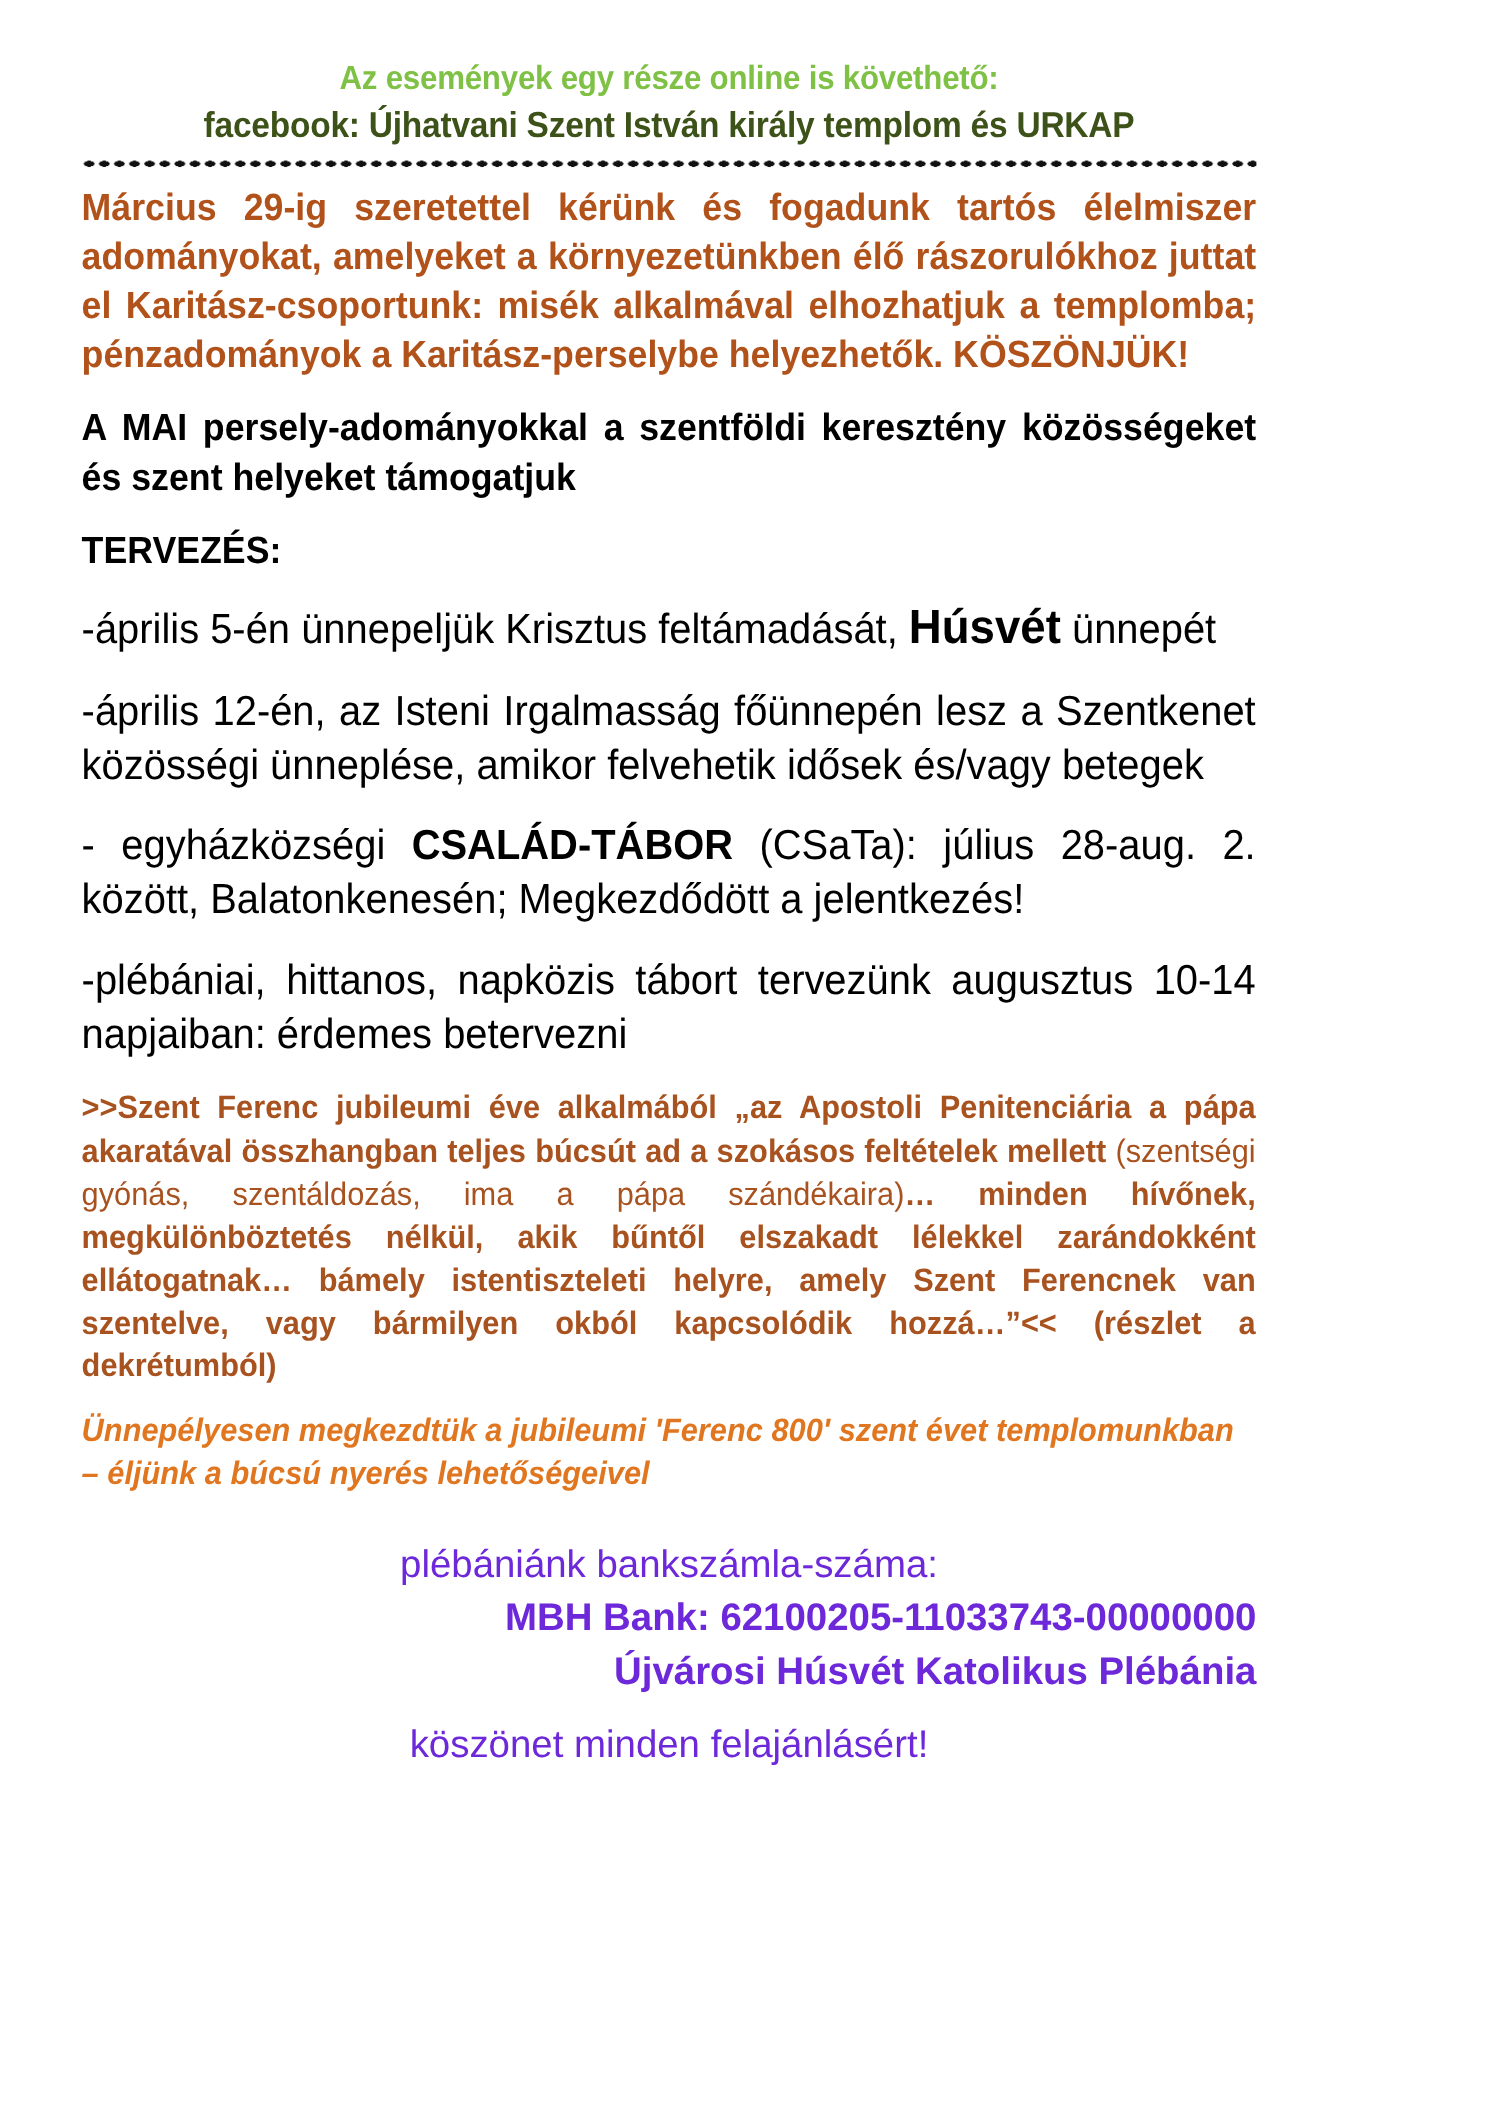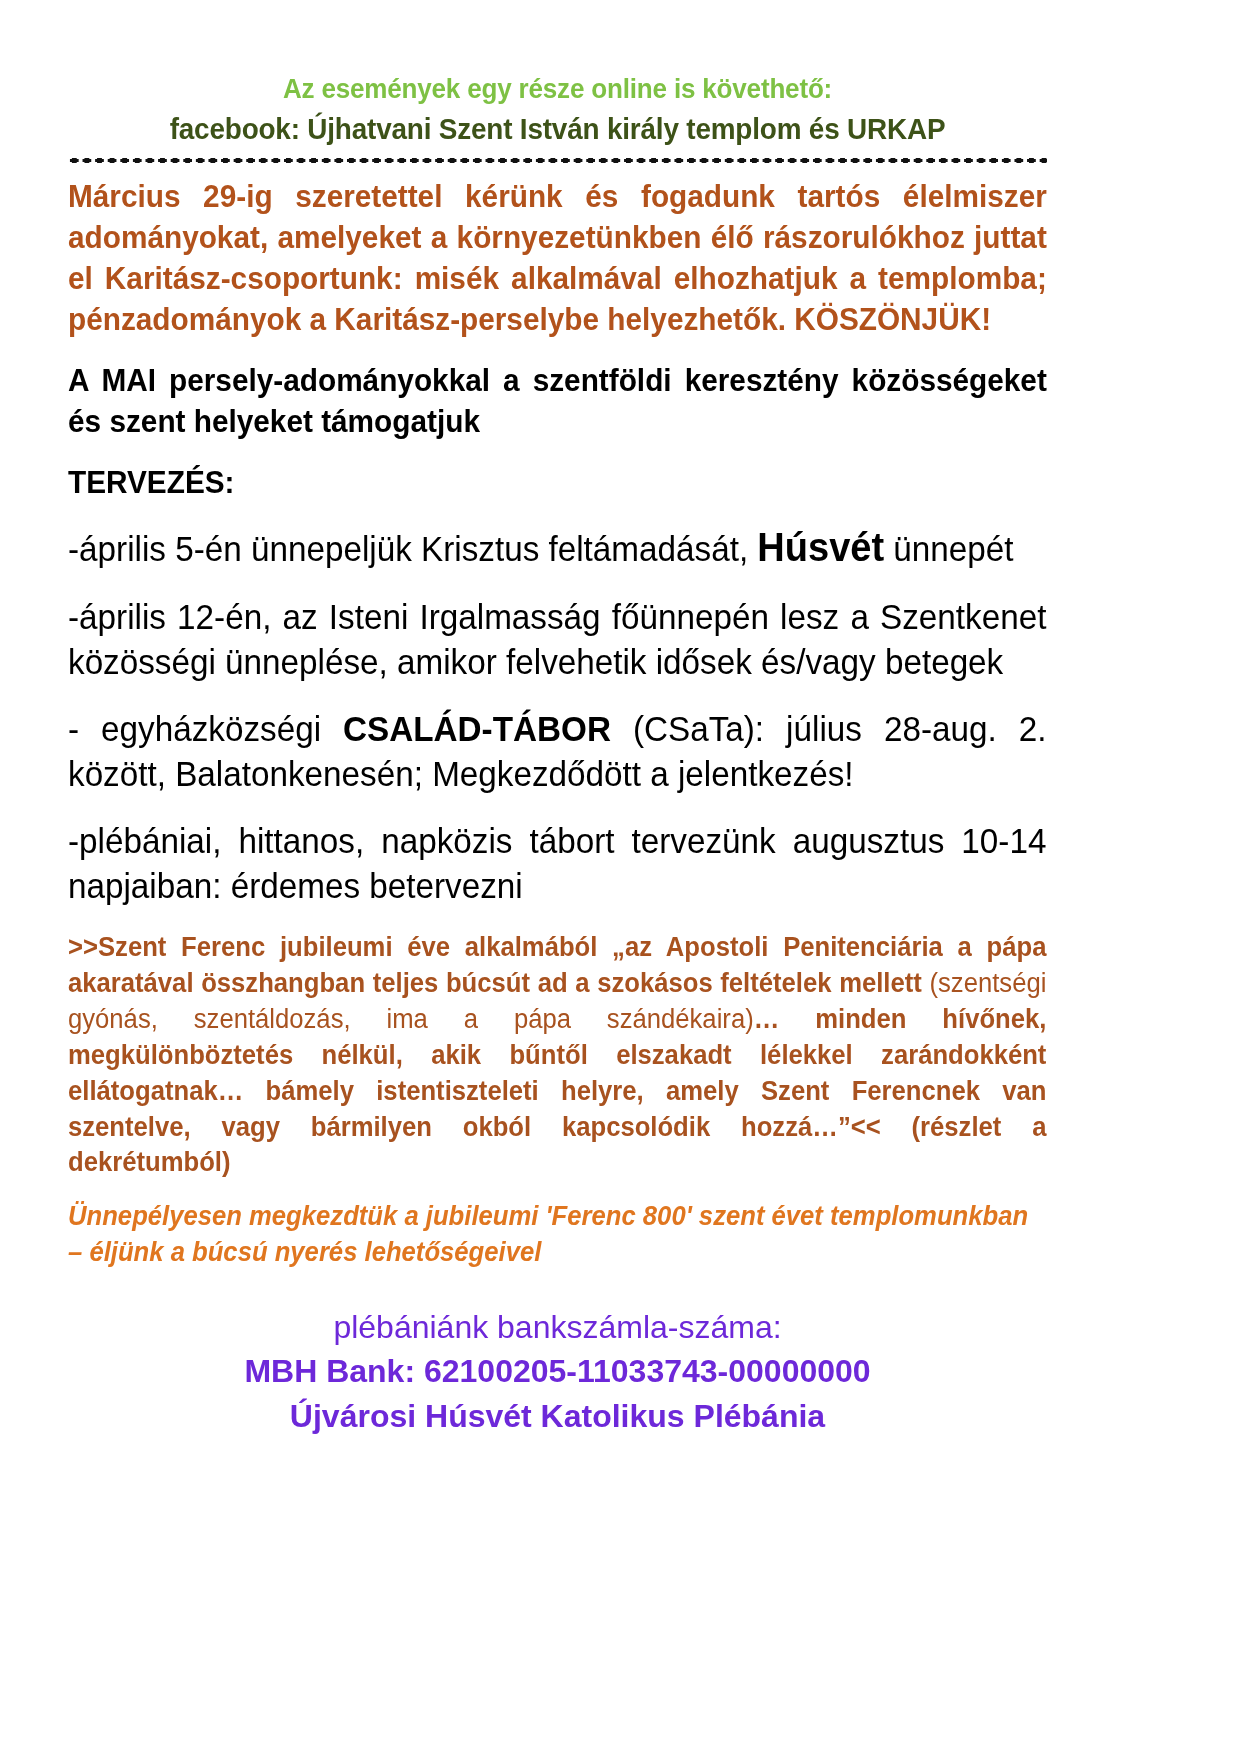--- a/index.html
+++ b/index.html
@@ -12,21 +12,21 @@
     height: 1754px;
     font-family: "Liberation Sans", sans-serif;
     color: #000000;
     overflow: hidden;
   }
 
   .page {
     width: 1115px;
     height: 1754px;
     box-sizing: border-box;
-    padding: 72px 68px 0 68px;
+    padding: 48px 68px 0 68px;
     position: relative;
   }
 
   
   .header {
     text-align: center;
     line-height: 1.18;
   }
   .header-line1 {
     color: #7ec144;
@@ -156,20 +156,21 @@
     display: block;
     line-height: 1.40;
   }
   .closing-regular {
     font-size: 32px;
     font-weight: normal;
   }
   .closing-bold {
     font-size: 32px;
     font-weight: bold;
+    text-align: right;
   }
   .closing-spacer { height: 16px; }
 </style>
 </head>
 <body>
 
 <div class="page">
 
   <div class="header">
     <span class="header-line1">Az események egy része online is követhető:</span>
@@ -204,15 +205,16 @@
     <b>&gt;&gt;Szent Ferenc jubileumi éve alkalmából „az Apostoli Penitenciária a pápa akaratával összhangban teljes búcsút ad a szokásos feltételek mellett </b><span class="light">(szentségi gyónás, szentáldozás, ima a pápa szándékaira)</span><b>… minden hívőnek, megkülönböztetés nélkül, akik bűntől elszakadt lélekkel zarándokként ellátogatnak… bámely istentiszteleti helyre, amely Szent Ferencnek van szentelve, vagy bármilyen okból kapcsolódik hozzá…”&lt;&lt; (részlet a dekrétumból)</b>
   </p>
 
   <p class="note-italic">Ünnepélyesen megkezdtük a jubileumi 'Ferenc 800' szent évet templomunkban – éljünk a búcsú nyerés lehetőségeivel</p>
 
   <div class="closing">
     <span class="closing-line closing-regular">plébániánk bankszámla-száma:</span>
     <span class="closing-line closing-bold">MBH Bank: 62100205-11033743-00000000</span>
     <span class="closing-line closing-bold">Újvárosi Húsvét Katolikus Plébánia</span>
     <div class="closing-spacer"></div>
+    <span class="closing-line closing-regular">köszönet minden felajánlásért!</span>
   </div>
 
 </div>
 
 </body></html>

